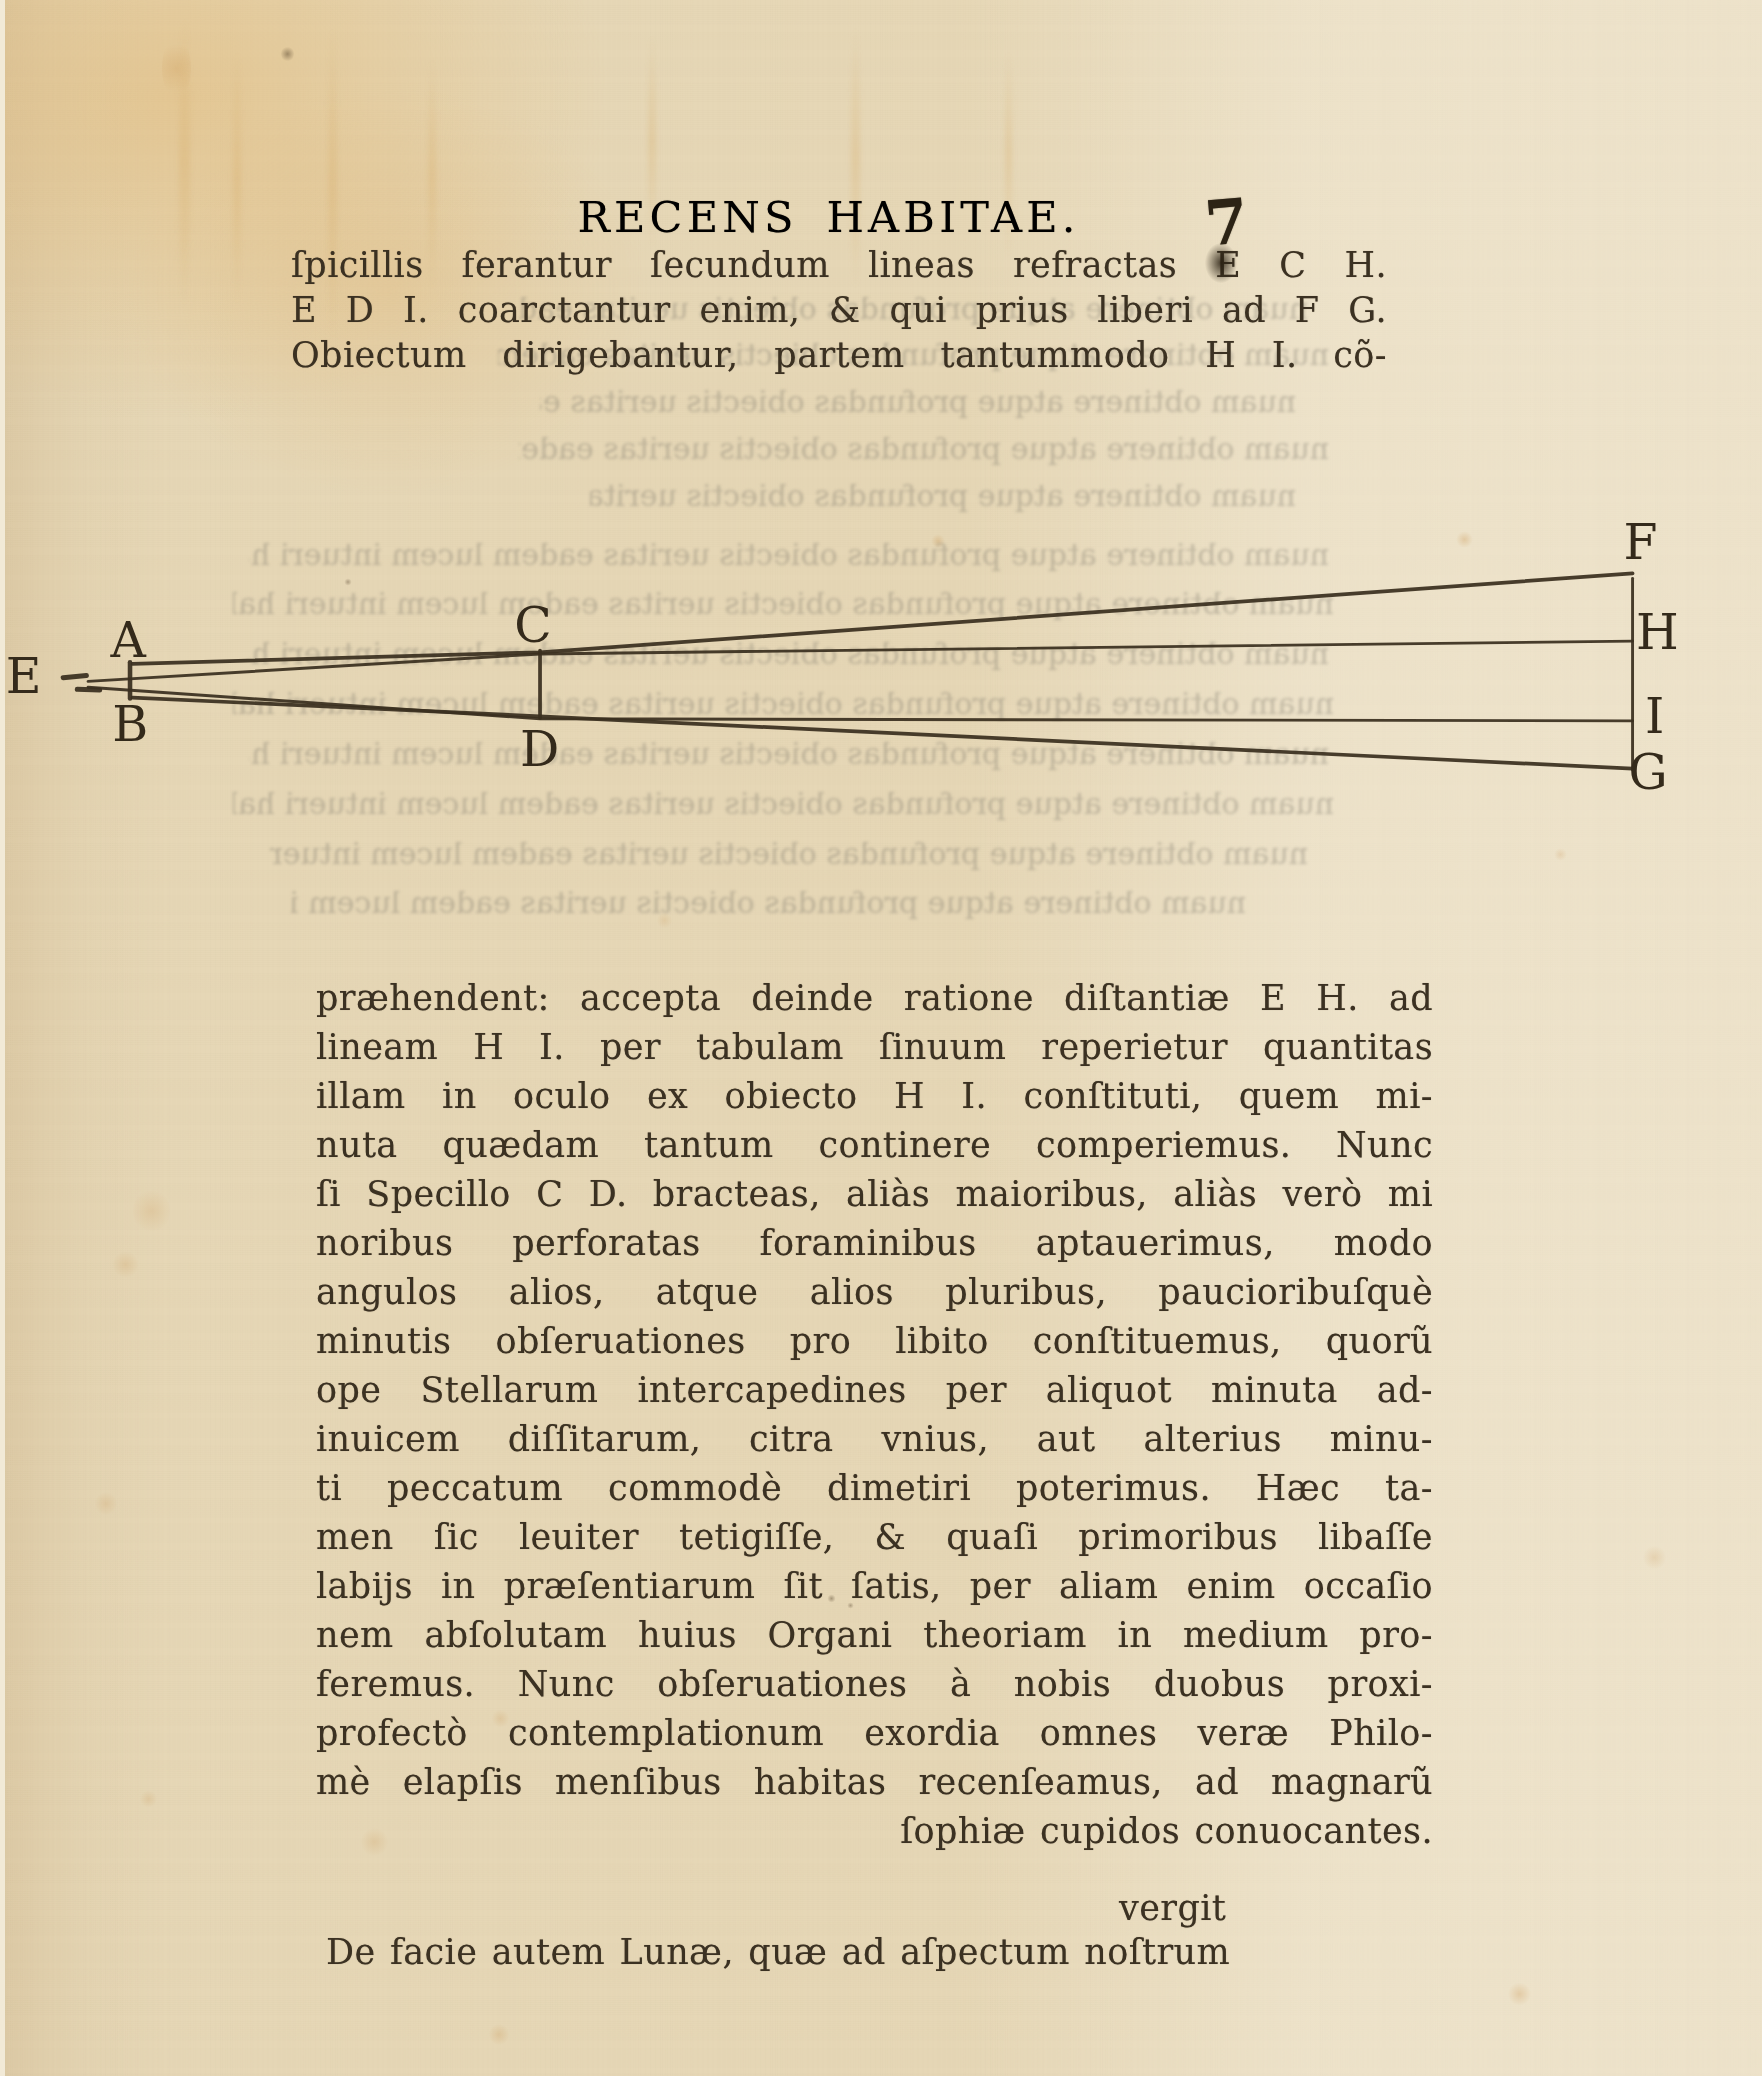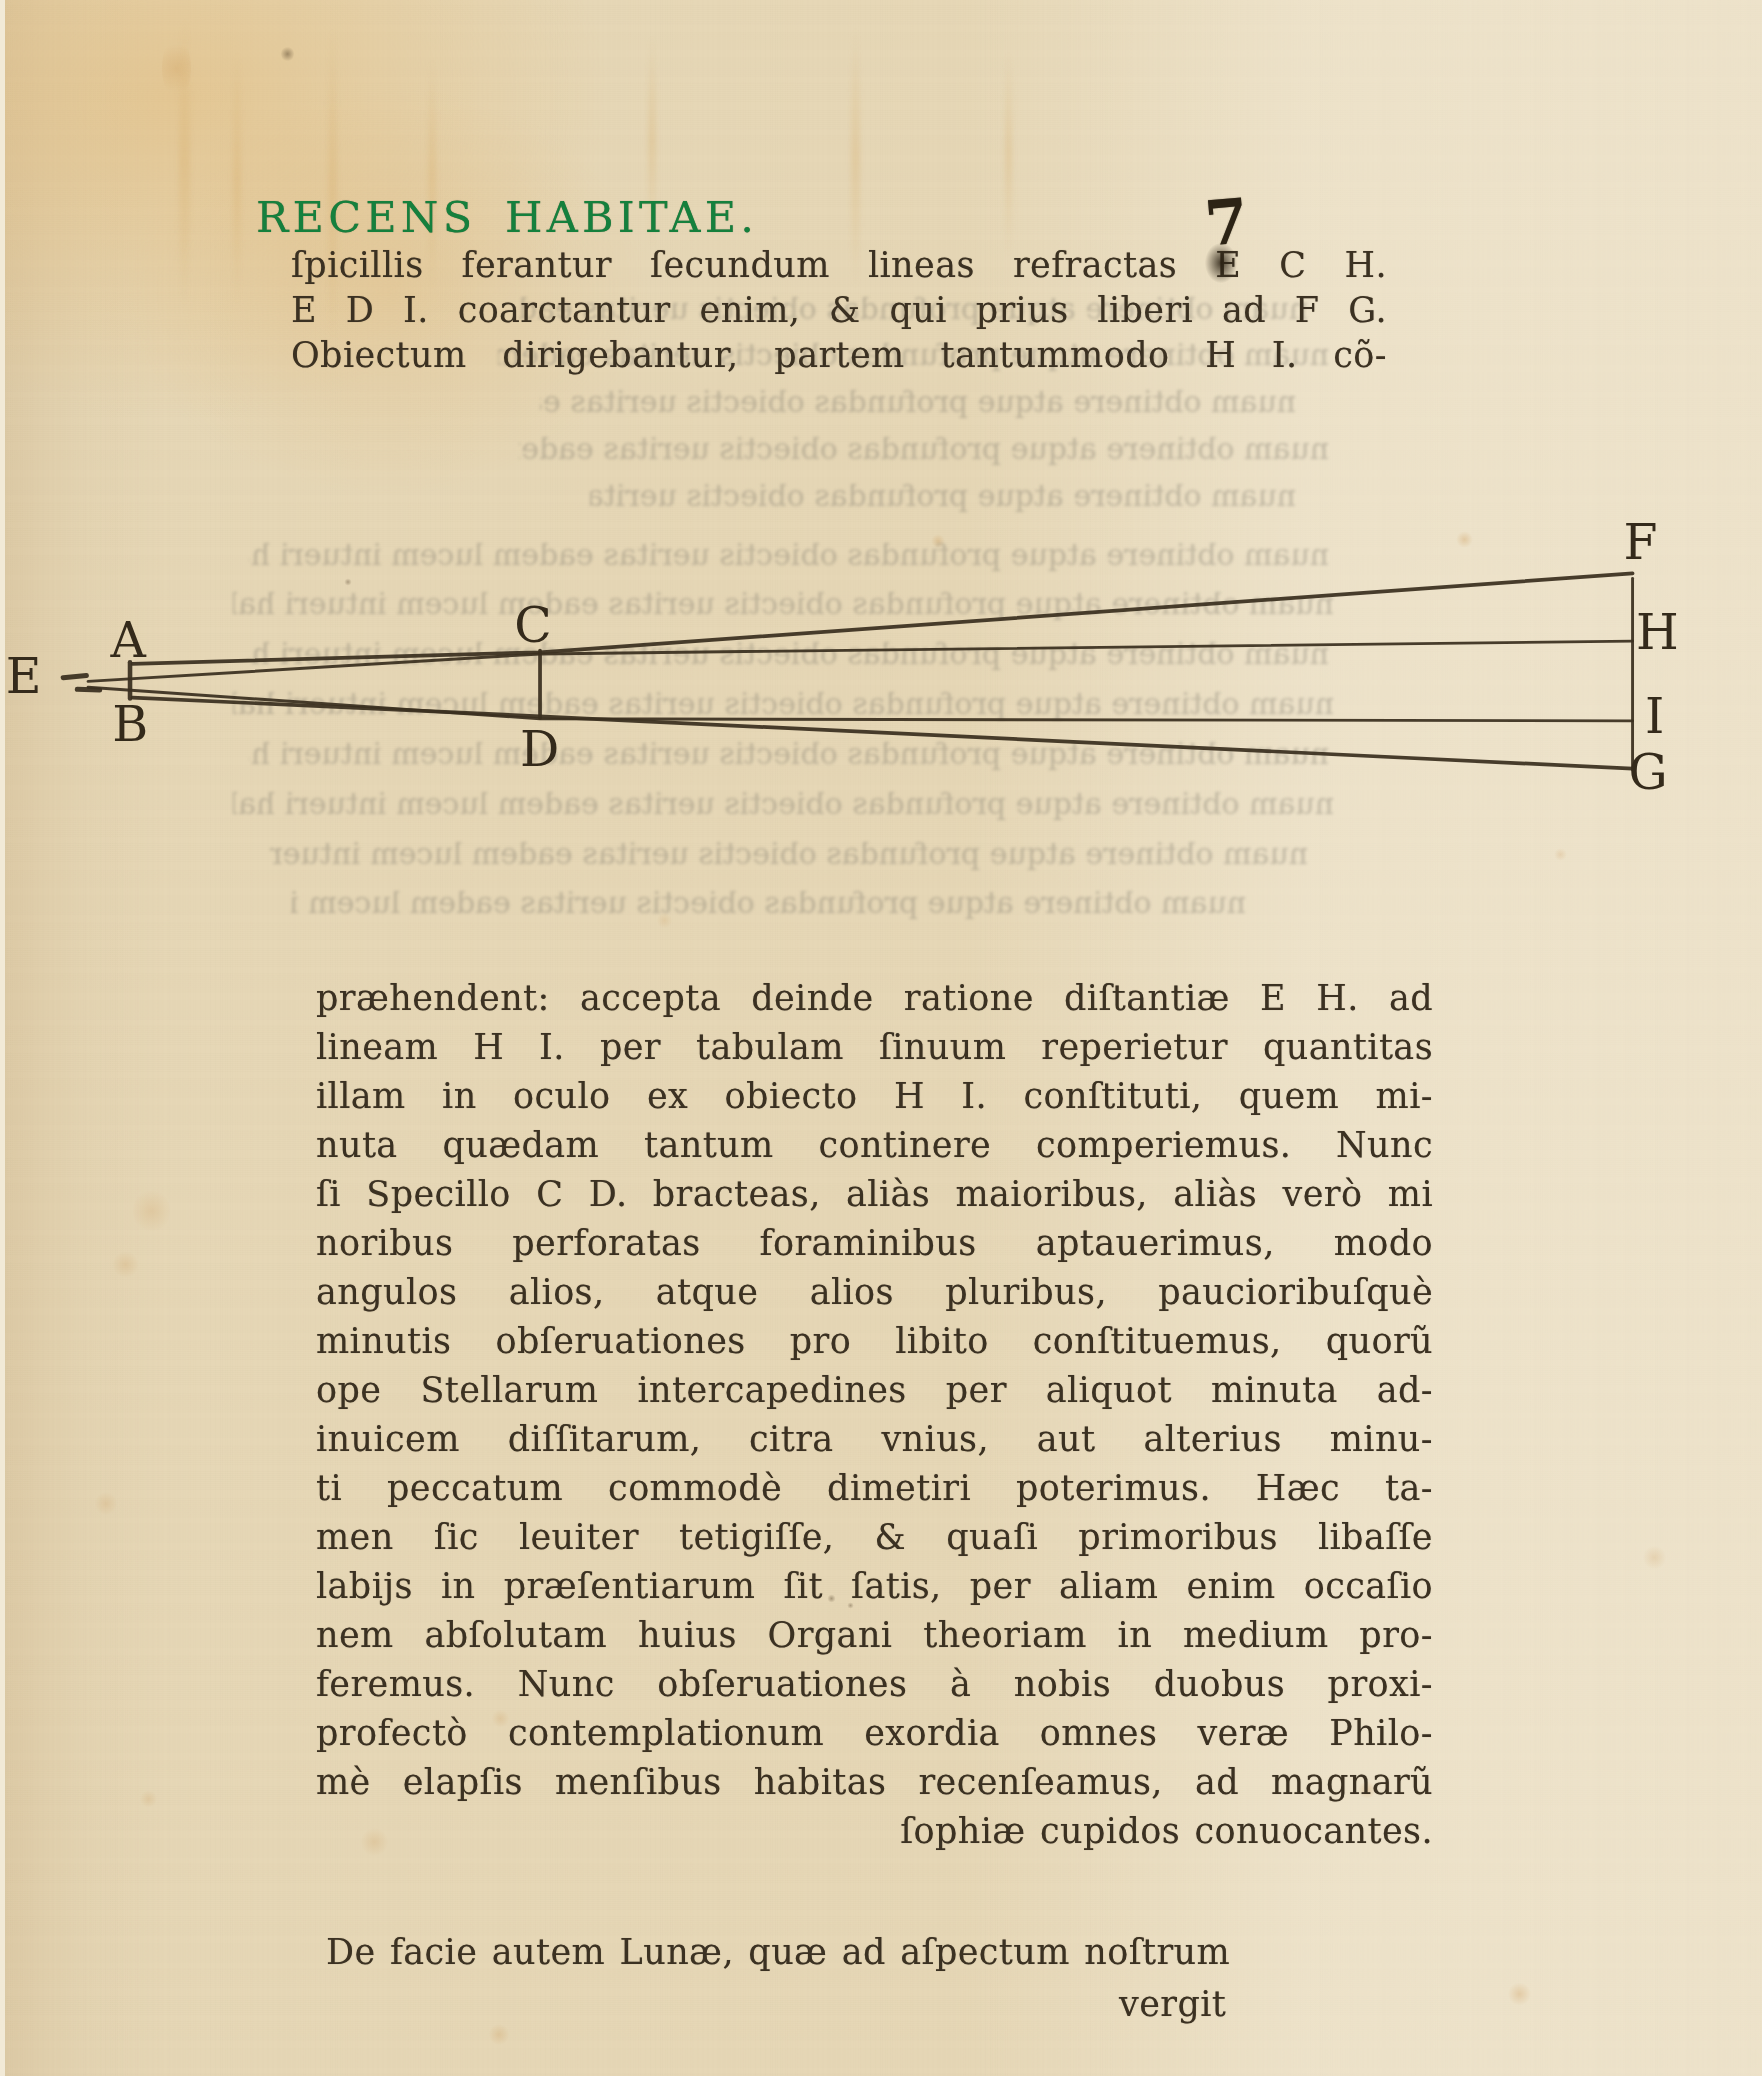--- a/index.html
+++ b/index.html
@@ -15,23 +15,24 @@
       radial-gradient(ellipse 374px 291px at 22% 12%, rgba(219,170,96,0.25), rgba(219,170,96,0) 70%),
       linear-gradient(90deg, rgba(170,130,75,0.16) 0px, rgba(170,130,75,0.05) 75px, rgba(0,0,0,0) 174px),
       linear-gradient(90deg, rgba(0,0,0,0) 55%, rgba(248,243,230,0.40) 74%, rgba(246,240,226,0.46) 100%),
       linear-gradient(0deg, rgba(150,110,60,0.14) 0%, rgba(0,0,0,0) 9%),
       repeating-linear-gradient(0deg, rgba(90,70,40,0.015) 0 0.8px, rgba(0,0,0,0) 0.8px 2.1px),
       repeating-linear-gradient(90deg, rgba(90,70,40,0.012) 0 0.8px, rgba(0,0,0,0) 0.8px 2.5px);
   }
   .abs{position:absolute;}
   
   .header{
-    top:192px;left:256px;width:1113px;
+    top:192px;left:272px;width:1113px;
+    text-align:center;
     font-size:43px;letter-spacing:4.2px;word-spacing:10.8px;
-    color:#15803d;
+    color:#000000;
     text-shadow:0 0 0.8px rgba(51,42,28,0.55);
     z-index:5;
   }
   .pagenum{
     top:186px;left:1205px;
     font-size:62px;font-weight:bold;
     transform:rotate(-5deg);
     color:#2c2315;
     text-shadow:0 0 1.2px rgba(44,35,21,0.6);
     z-index:6;
@@ -49,21 +50,21 @@
     z-index:5;
   }
   .intro{ top:243px;left:291px;width:1096px;line-height:45px; }
   .main{ top:974px;left:272px;width:1117px;line-height:49px;margin-left:44px; }
   .jline{ text-align:justify; text-align-last:justify; }
   .plainline{ text-align:right; }
   .defacie{
     top:1928px;left:272px;width:1117px;
     line-height:49px;text-indent:54px;
   }
-  .catchword{ top:1980px;left:1119px;line-height:49px; }
+  .catchword{ top:1884px;left:1119px;line-height:49px; }
   
   .diagram{ top:511px;left:0;z-index:4; }
   .diagram text{
     font-family:"DejaVu Serif","Liberation Serif",serif;
     font-size:118px;
     fill:#342a1b;
   }
   .diagram .stroke{
     stroke:#3a2f1f;fill:none;
     stroke-linecap:round;stroke-linejoin:round;

